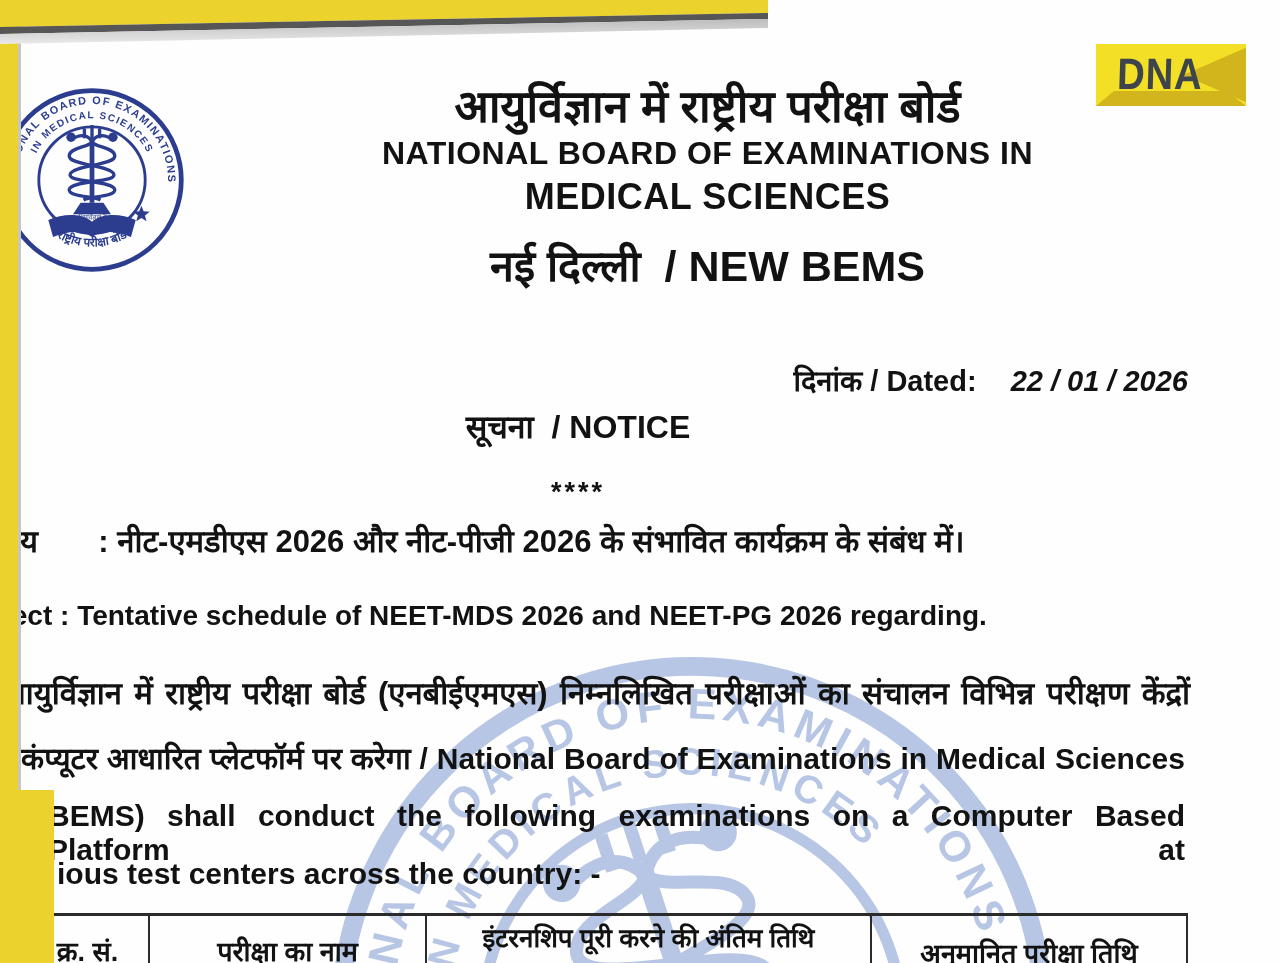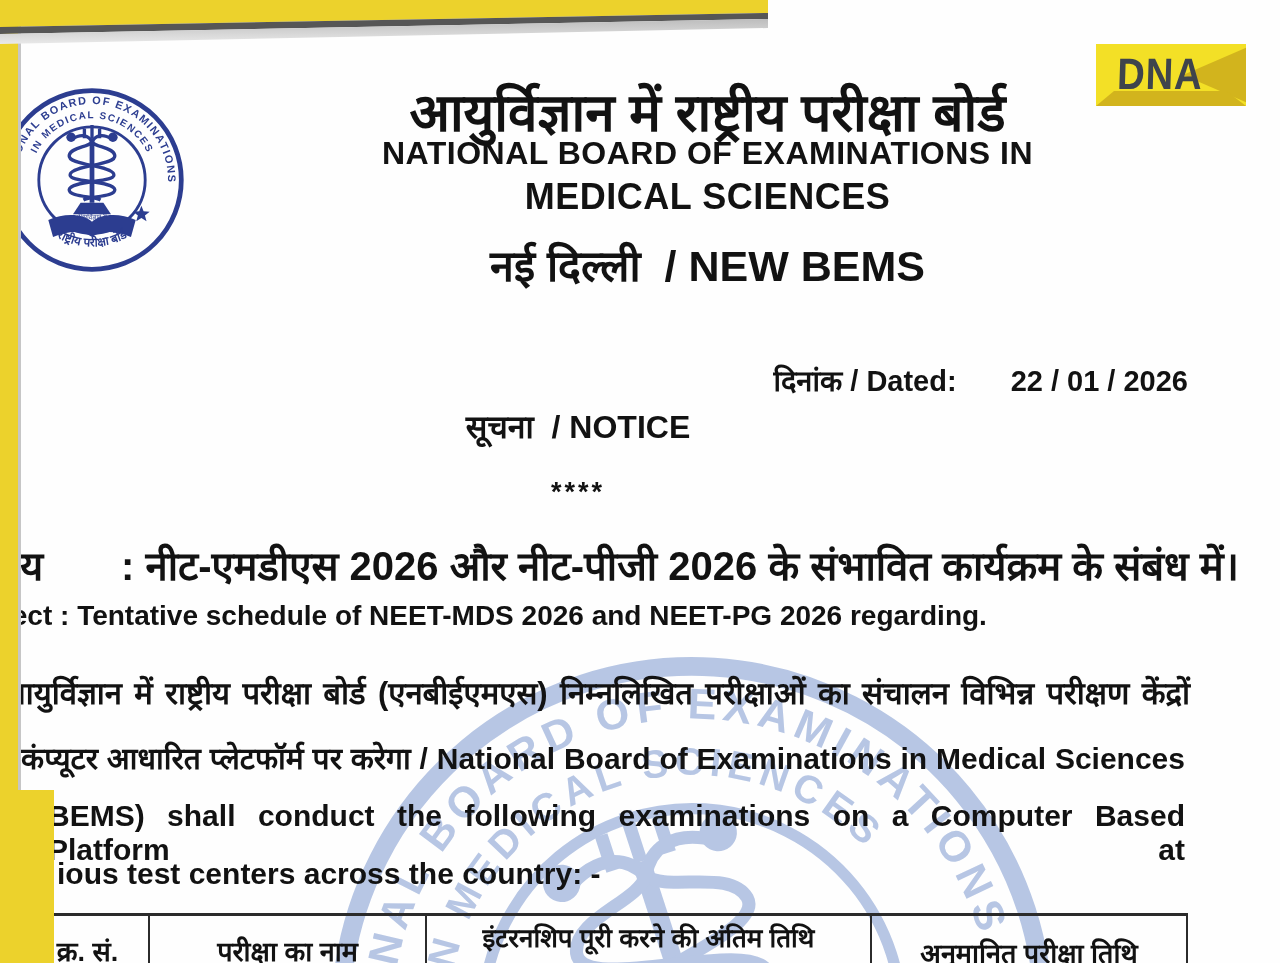--- a/index.html
+++ b/index.html
@@ -11,32 +11,32 @@
   .ctr{text-align:center;}
   .jl{text-align:justify;text-align-last:justify;}
 
   
   #watermark{left:318px;top:644px;width:748px;height:748px;z-index:2;
              transform:rotate(-18deg);opacity:.95;}
 
   
   #org-seal{left:-3px;top:85px;width:190px;height:190px;z-index:10;}
   .title{left:225px;width:965px;z-index:10;}
-  #org-hi{top:74px;font-size:53px;}
+  #org-hi{top:74px;font-size:45px;}
   #org-en1{top:135px;font-size:32px;letter-spacing:.5px;}
   #org-en2{top:176px;font-size:36px;letter-spacing:.5px;}
   #org-city{top:235px;font-size:43px;}
 
   #date-line{top:327px;left:640px;width:548px;text-align:right;font-size:29px;z-index:10;}
-  #date-line .val{margin-left:54px;}
+  #date-line .val{margin-left:34px;font-style:italic;}
 
   #notice-title{top:404px;left:258px;width:640px;font-size:32px;z-index:10;}
   #notice-stars{top:477px;left:258px;width:640px;font-size:27px;letter-spacing:3px;z-index:10;}
 
-  #subject-hi{top:537px;left:20px;font-size:40px;z-index:10;}
+  #subject-hi{top:519px;left:20px;font-size:31px;z-index:10;}
   #subject-en{top:600px;left:4px;font-size:28px;z-index:10;}
 
   #body-l1{top:671px;left:2px;width:1188px;font-size:31px;z-index:10;}
   #body-l2{top:737px;left:0px;width:1185px;font-size:30px;z-index:10;}
   #body-l3{top:799px;left:48px;width:1137px;font-size:30px;z-index:10;}
   #body-l4{top:857px;left:57px;font-size:30px;z-index:10;text-align:center;}
 
   
   #exam-table{left:25px;top:913px;width:1163px;height:120px;z-index:10;display:flex;
               border-top:3px solid #2b2b2b;box-sizing:border-box;}

